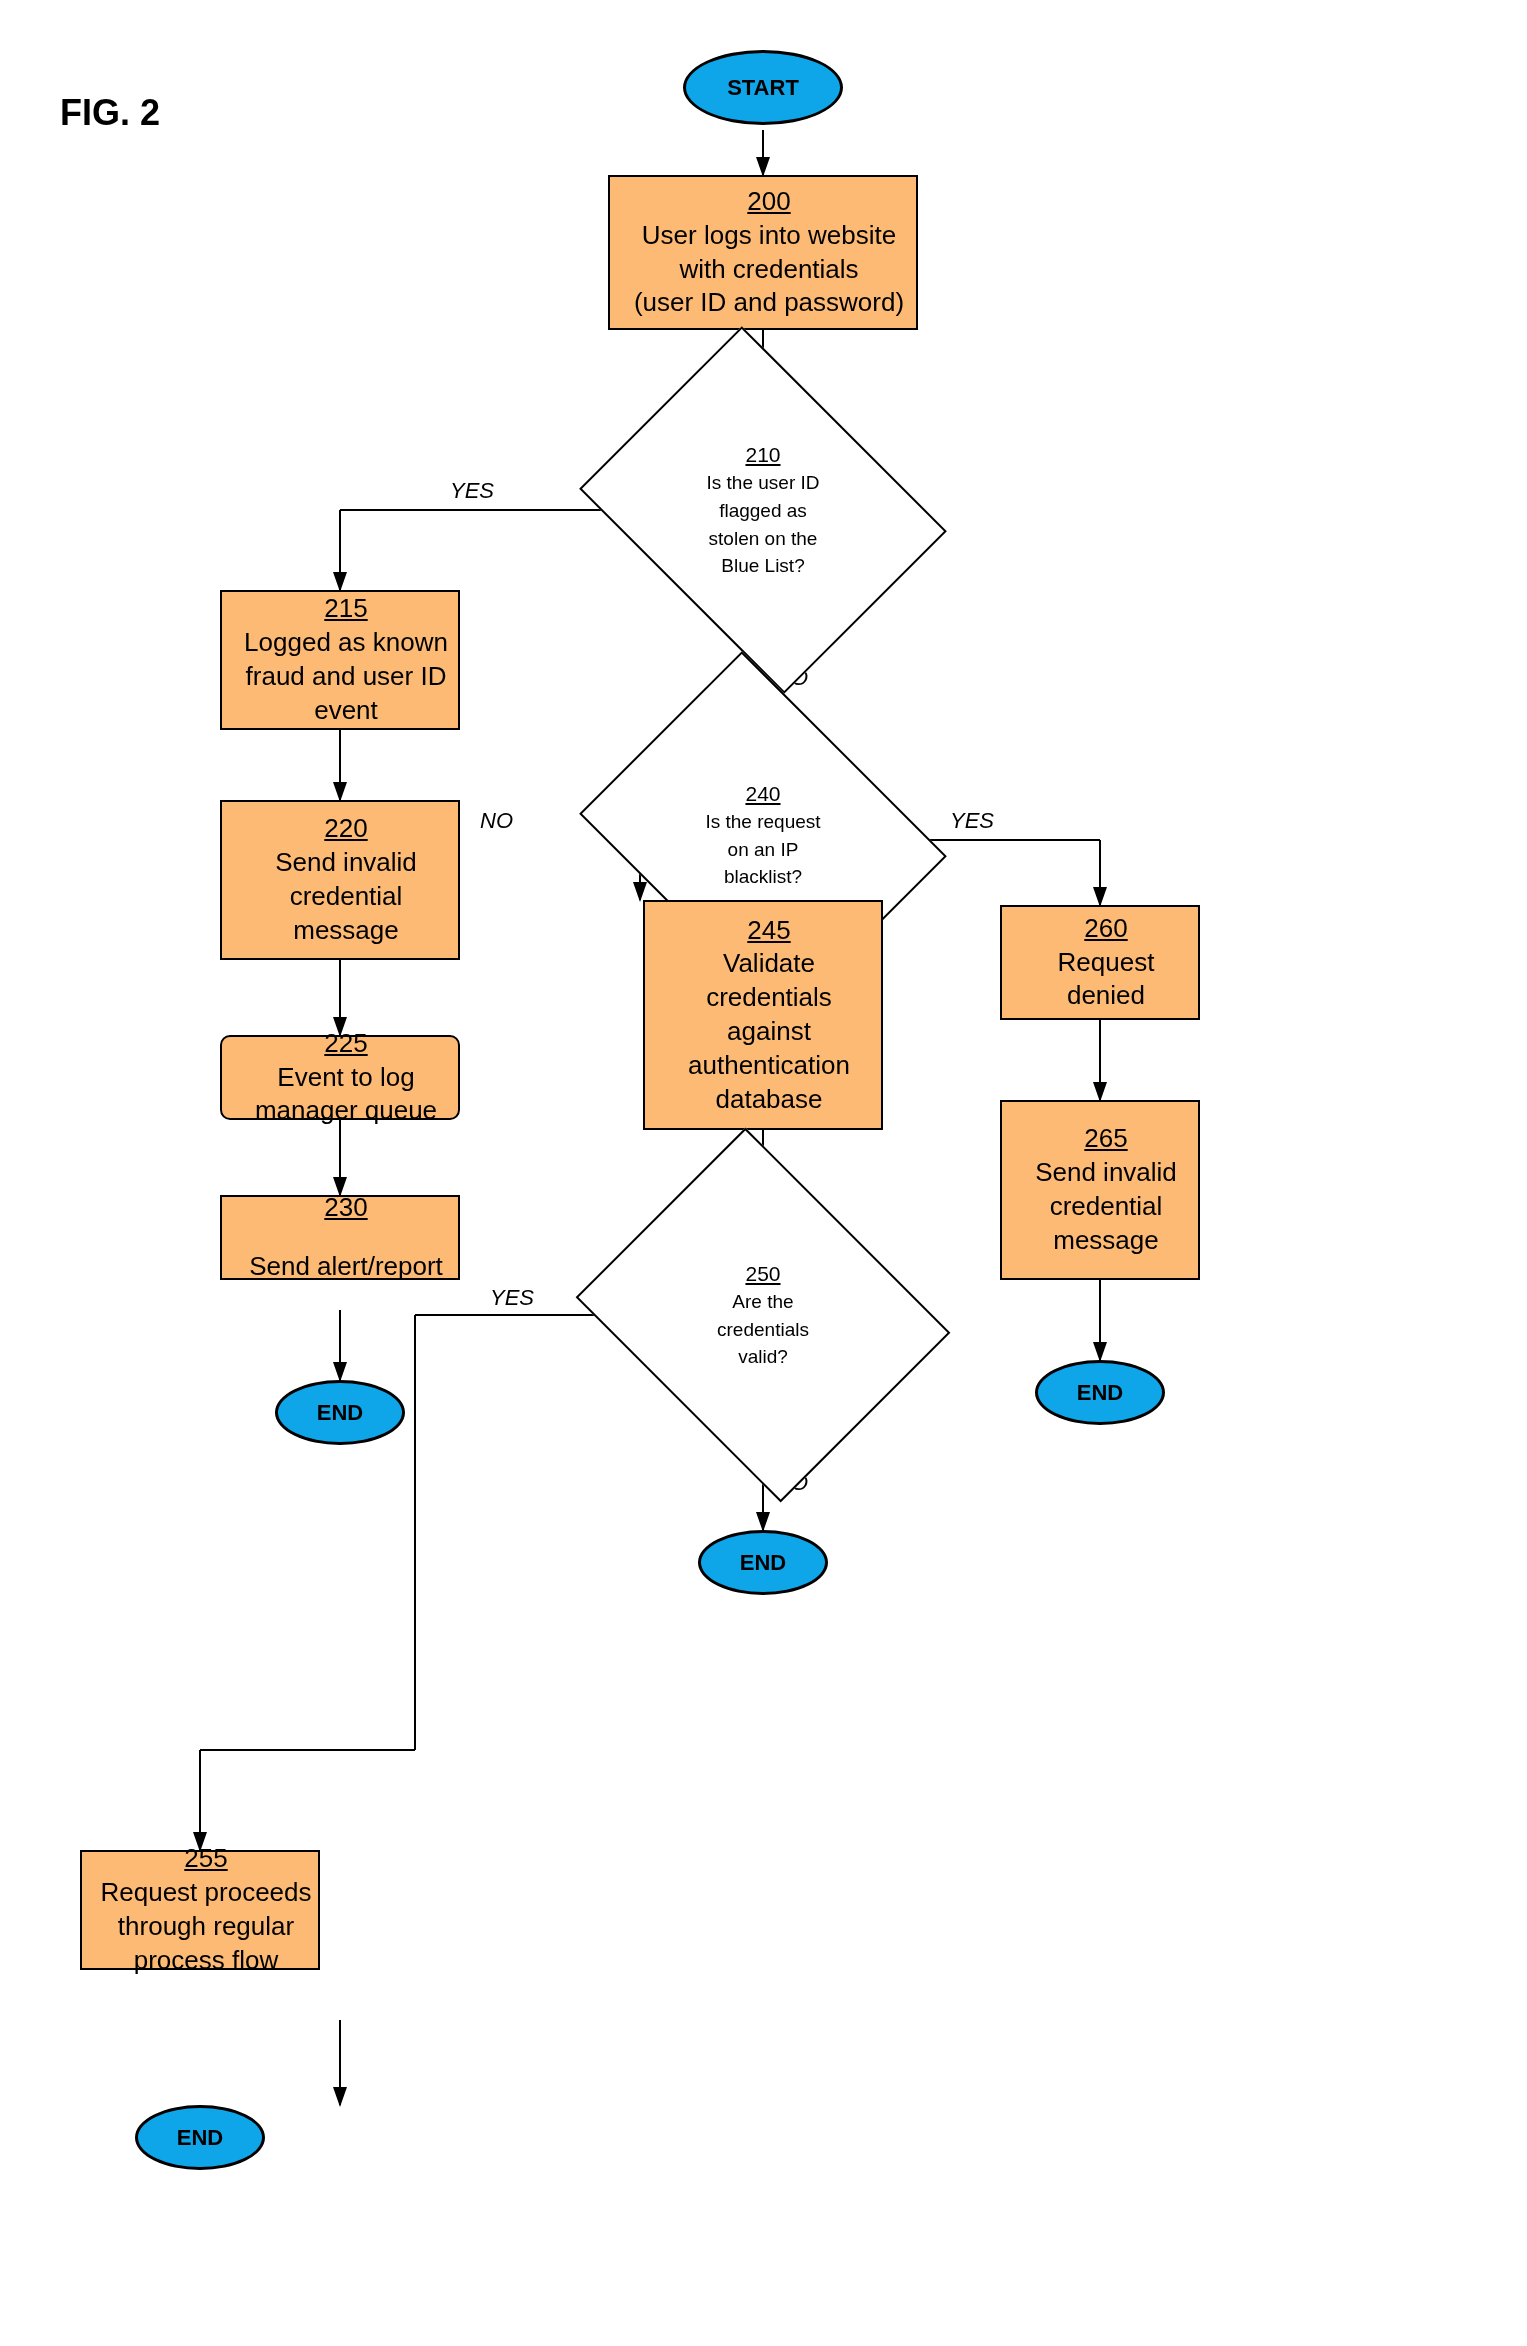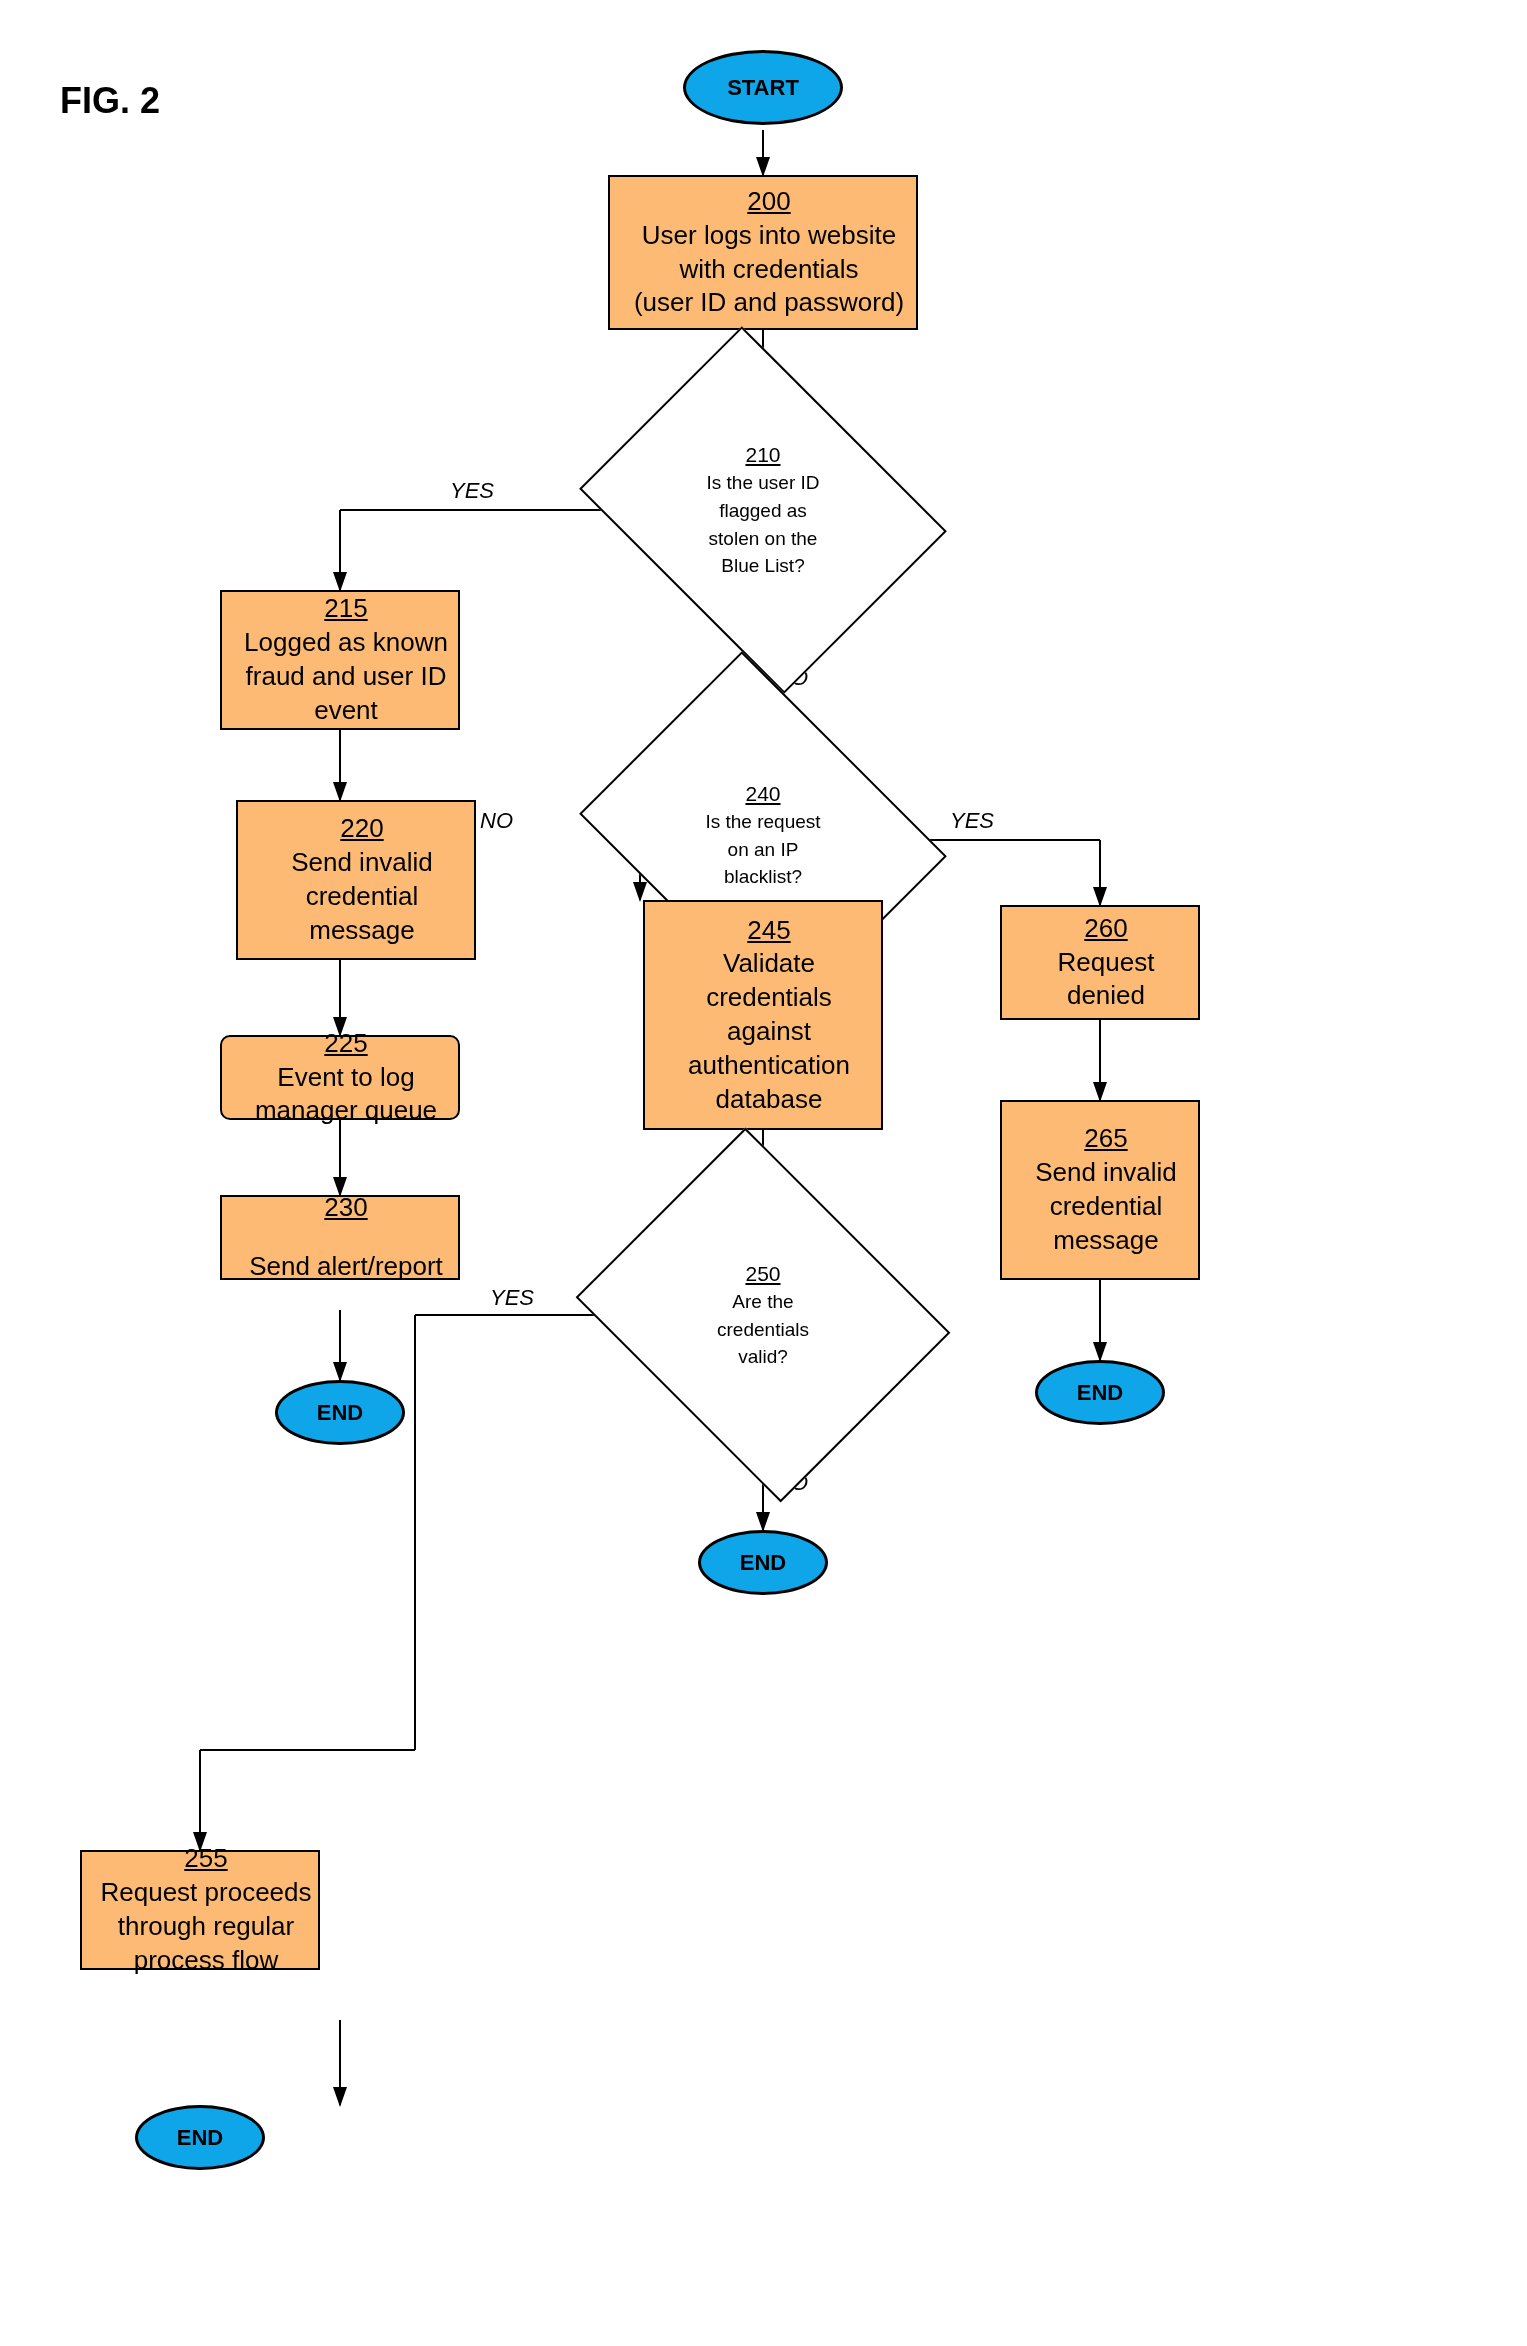--- a/index.html
+++ b/index.html
@@ -13,21 +13,21 @@
     }
 
     .diagram-container {
       position: relative;
       width: 1527px;
       height: 2346px;
     }
 
     .fig-label {
       position: absolute;
-      top: 80px;
+      top: 92px;
       left: 60px;
       font-size: 36px;
       font-weight: bold;
       font-family: Arial, sans-serif;
       text-align: center;
     }
 
     
     .flowchart-svg {
       position: absolute;
@@ -175,21 +175,21 @@
     </div>
   </div>
 
   <div class="fc-box" style="width:240px;height:140px;left:220px;top:590px;">
     <span class="box-num">215</span>
     <span style="white-space:pre-line;">Logged as known
 fraud and user ID
 event</span>
   </div>
 
-  <div class="fc-box" style="width:240px;height:160px;left:236px;top:800px;">
+  <div class="fc-box" style="width:240px;height:160px;left:220px;top:800px;">
     <span class="box-num">220</span>
     <span style="white-space:pre-line;">Send invalid
 credential
 message</span>
   </div>
 
   <div class="fc-box" style="width:240px;height:85px;left:220px;top:1035px;border-radius:10px;">
     <span class="box-num">225</span>
     <span style="white-space:pre-line;">Event to log manager queue</span>
   </div>

